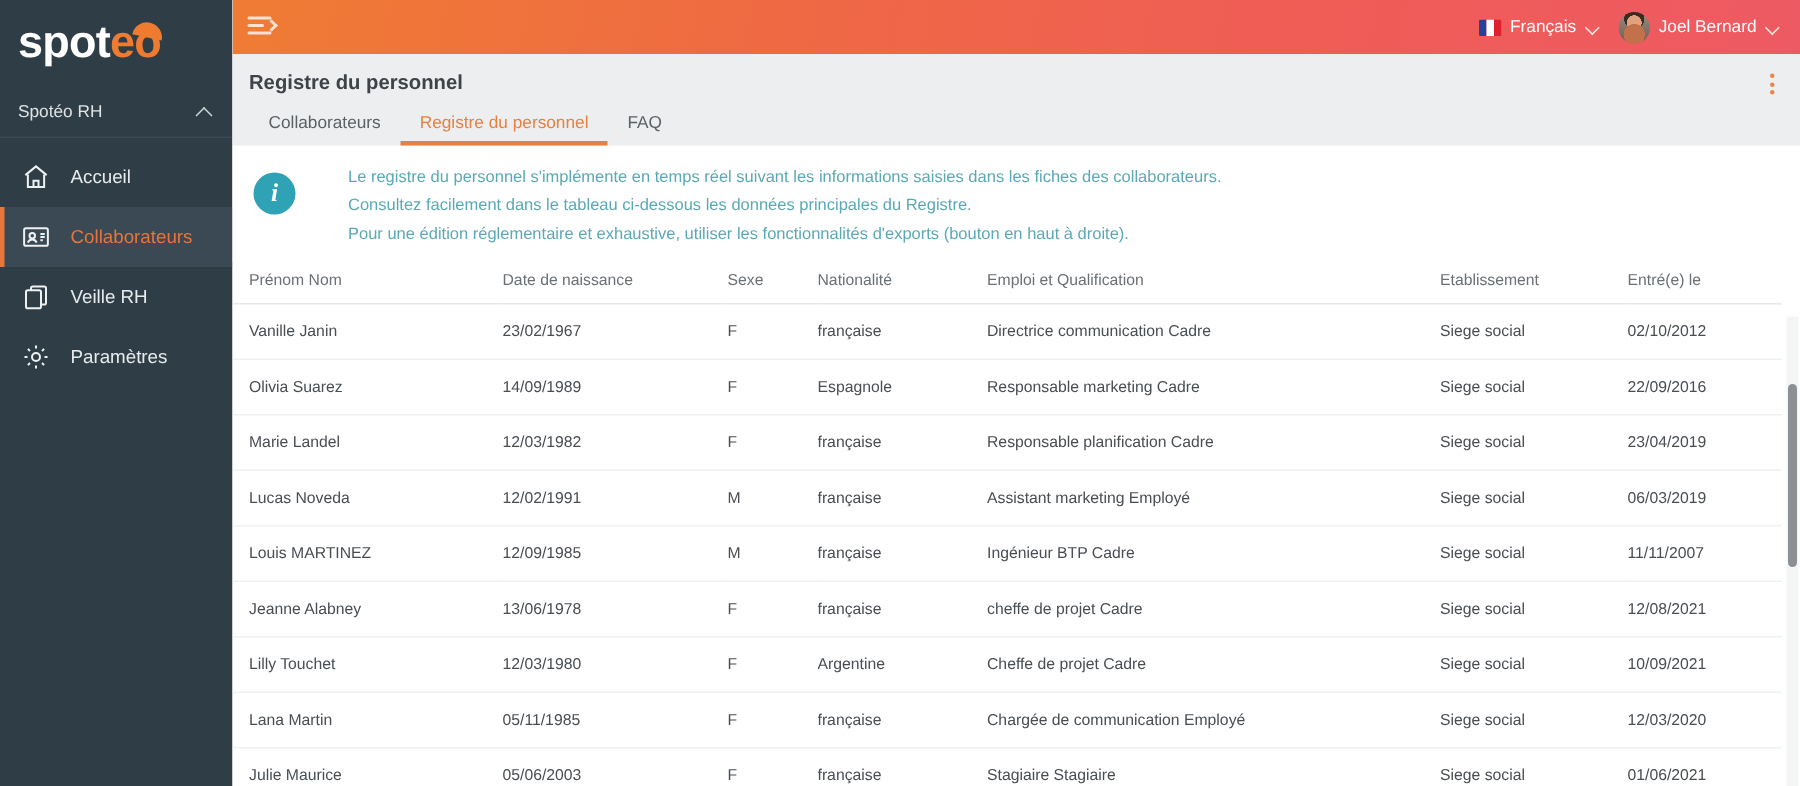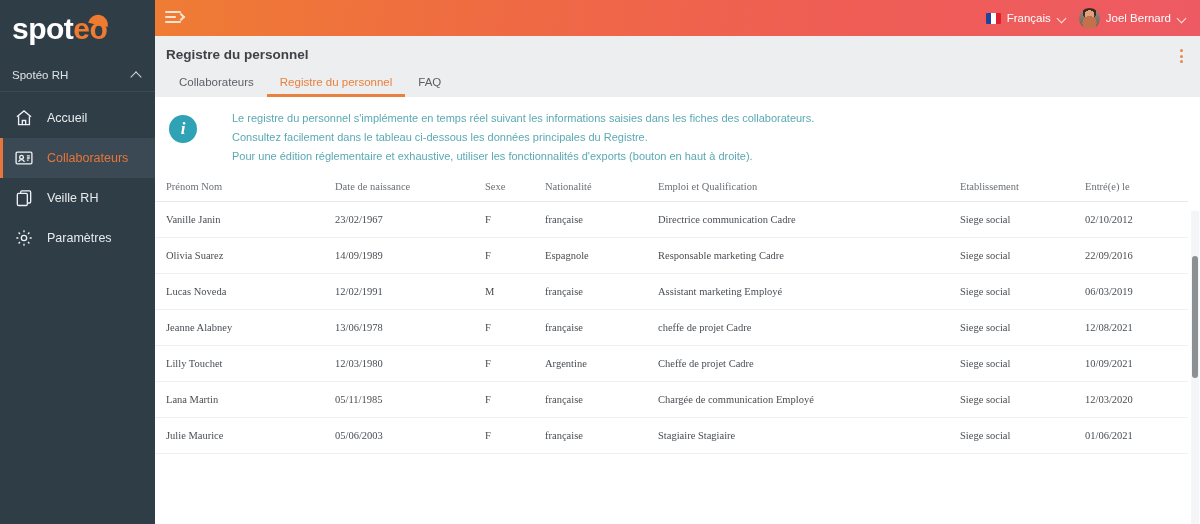--- a/index.html
+++ b/index.html
@@ -148,21 +148,21 @@
     background: #2fa3b5; color: #ffffff;
     display: flex; align-items: center; justify-content: center;
     font-family: "Liberation Serif", serif; font-style: italic;
     font-weight: bold; font-size: 17px; flex: 0 0 28px;
     margin-top: 6px;
   }
   .banner-lines { display: flex; flex-direction: column; gap: 4px; padding-top: 2px; }
   .banner-lines div { font-size: 11px; color: #5aa9b4; line-height: 1.35; padding-left: 21px; }
 
   
-  .table-area { flex: 1; overflow: hidden; position: relative; font-family: Liberation Serif, serif; }
+  .table-area { flex: 1; overflow: hidden; position: relative; }
   table { width: 1033px; border-collapse: collapse; table-layout: fixed; }
   th {
     text-align: left; font-weight: normal;
     font-size: 10.5px; color: #6b7075;
     padding: 6px 0 9px 0; border-bottom: 1px solid #e6e8ea;
   }
   td {
     font-size: 10.5px; color: #494e53;
     padding: 12px 0 12px 0; border-bottom: 1px solid #eef0f1;
     white-space: nowrap; overflow: hidden; text-overflow: ellipsis;
@@ -325,27 +325,45 @@
             <tr>
               <td class="c0">Olivia Suarez</td>
               <td class="c1">14/09/1989</td>
               <td class="c2">F</td>
               <td class="c3">Espagnole</td>
               <td class="c4">Responsable marketing Cadre</td>
               <td class="c5">Siege social</td>
               <td class="c6">22/09/2016</td>
             </tr>
             <tr>
+              <td class="c0">Marie Landel</td>
+              <td class="c1">12/03/1982</td>
+              <td class="c2">F</td>
+              <td class="c3">française</td>
+              <td class="c4">Responsable planification Cadre</td>
+              <td class="c5">Siege social</td>
+              <td class="c6">23/04/2019</td>
+            </tr>
+            <tr>
               <td class="c0">Lucas Noveda</td>
               <td class="c1">12/02/1991</td>
               <td class="c2">M</td>
               <td class="c3">française</td>
               <td class="c4">Assistant marketing Employé</td>
               <td class="c5">Siege social</td>
               <td class="c6">06/03/2019</td>
+            </tr>
+            <tr>
+              <td class="c0">Louis MARTINEZ</td>
+              <td class="c1">12/09/1985</td>
+              <td class="c2">M</td>
+              <td class="c3">française</td>
+              <td class="c4">Ingénieur BTP Cadre</td>
+              <td class="c5">Siege social</td>
+              <td class="c6">11/11/2007</td>
             </tr>
             <tr>
               <td class="c0">Jeanne Alabney</td>
               <td class="c1">13/06/1978</td>
               <td class="c2">F</td>
               <td class="c3">française</td>
               <td class="c4">cheffe de projet Cadre</td>
               <td class="c5">Siege social</td>
               <td class="c6">12/08/2021</td>
             </tr>

